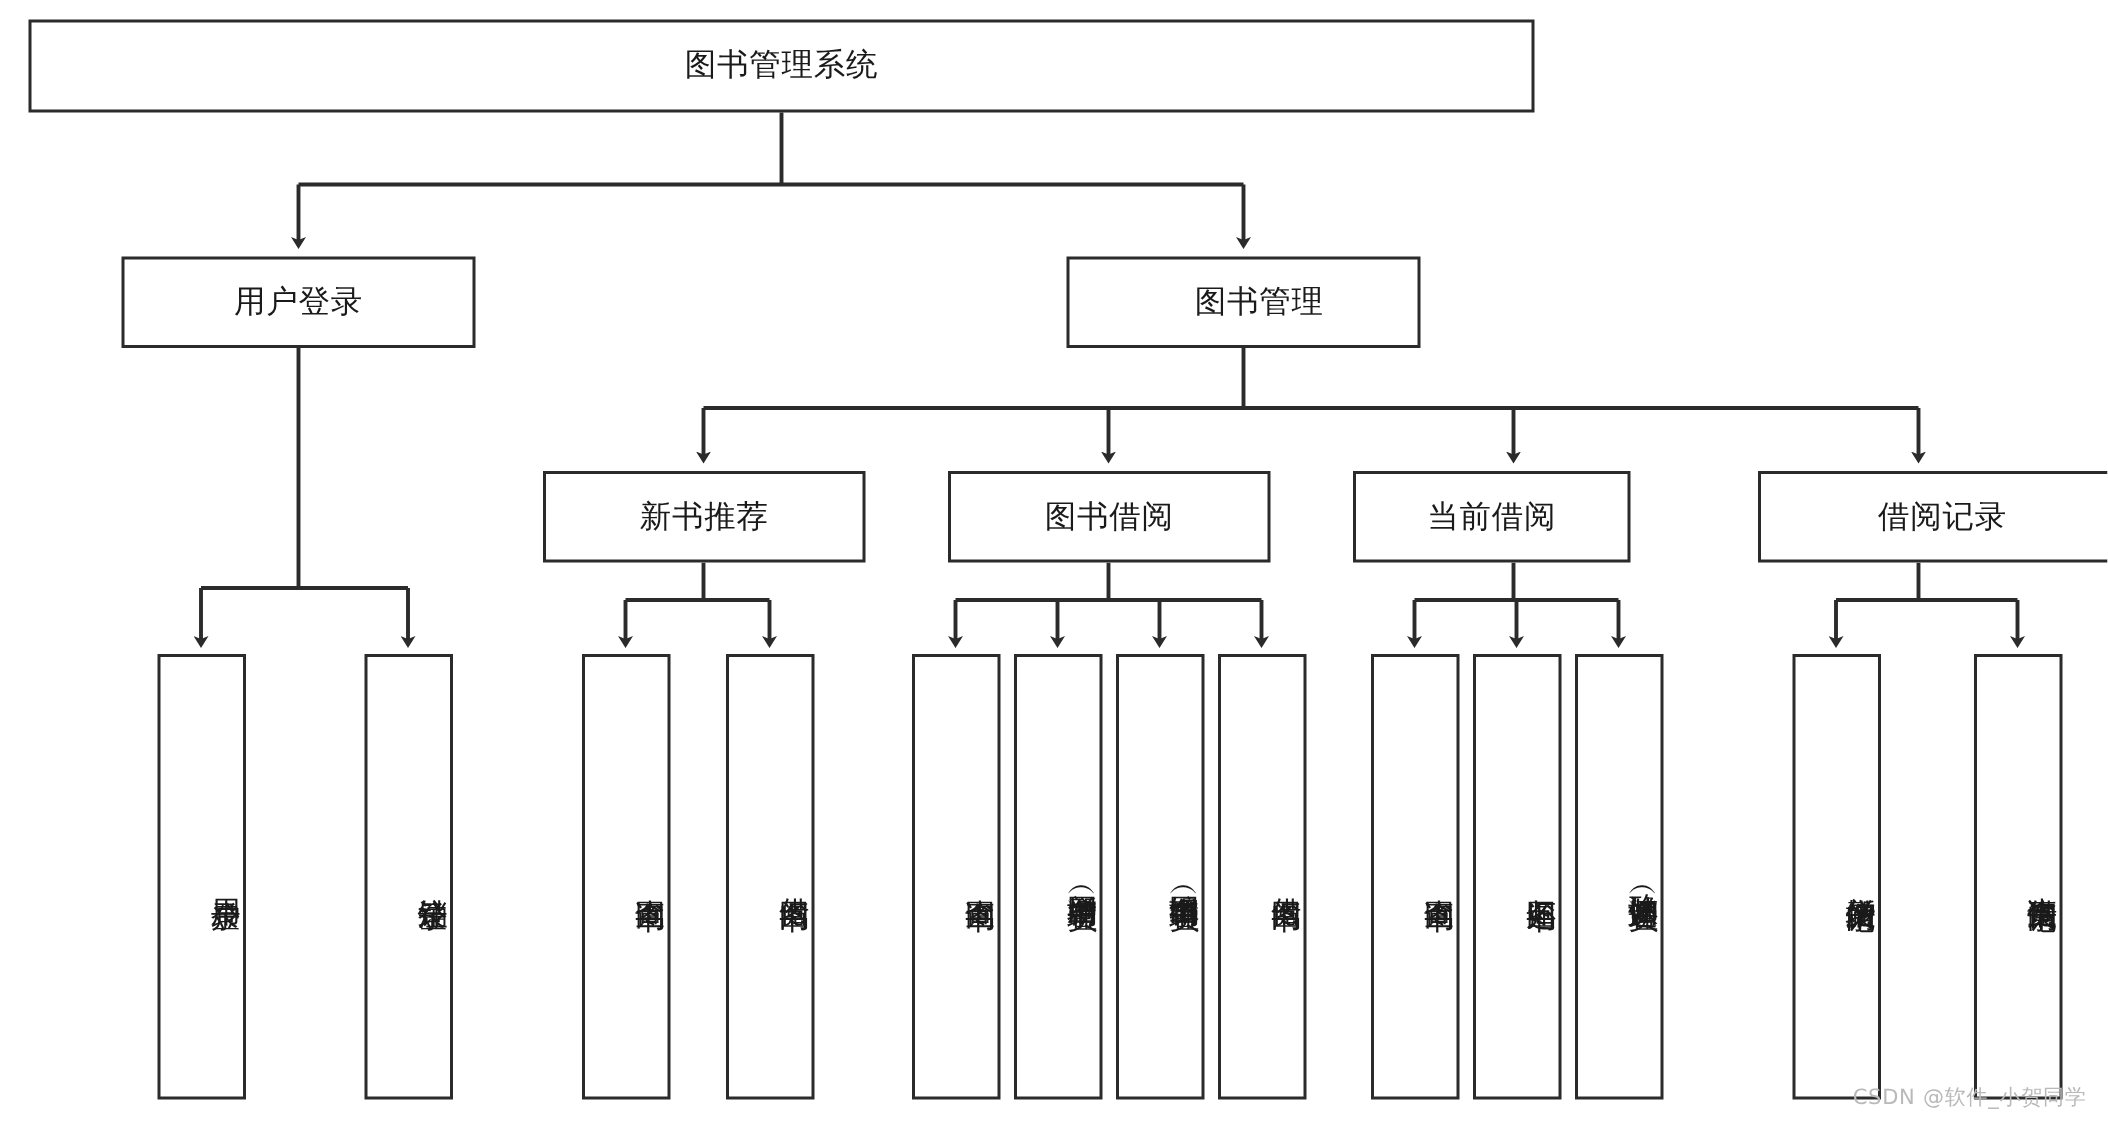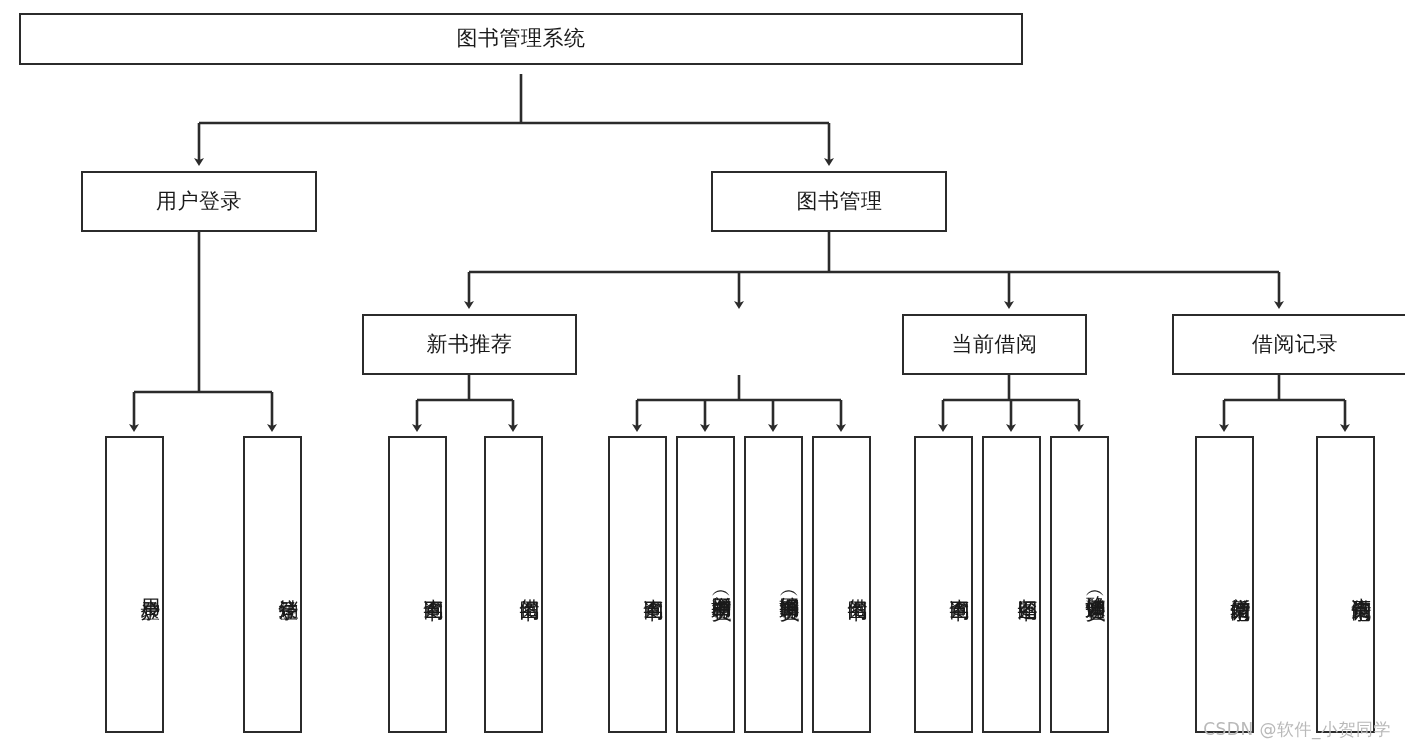--- a/index.html
+++ b/index.html
@@ -54,21 +54,21 @@
   .node.vert span {
     writing-mode: vertical-rl;
     text-orientation: upright;
     display: block;
     text-align: left;
   }
   #watermark {
     position: absolute;
     right: 14px;
     bottom: 6px;
-    font-size: 17px;
+    font-size: 14px;
     color: #b9b9b9;
     white-space: nowrap;
     letter-spacing: 0.5px;
   }
 </style>
 </head>
 <body>
 
 <div id="canvas">
 
@@ -115,33 +115,36 @@
       <path d="M1011,400 L1011,428" marker-end="url(#arrow)"></path>
       <path d="M1079,400 L1079,428" marker-end="url(#arrow)"></path>
 
       <path d="M1279,375 L1279,400"></path>
       <path d="M1224,400 L1345,400"></path>
       <path d="M1224,400 L1224,428" marker-end="url(#arrow)"></path>
       <path d="M1345,400 L1345,428" marker-end="url(#arrow)"></path>
     </g>
   </svg>
 
-  <div class="node horiz" style="left:19px; top:13px; width:1004px; height:52px;">
+  <div class="node horiz" style="left:19px; top:13px; width:1004px; height:62px;">
     <span>图书管理系统</span>
   </div>
 
   <div class="node horiz" style="left:81px; top:171px; width:236px; height:61px;">
     <span>用户登录</span>
   </div>
   <div class="node horiz" style="left:711px; top:171px; width:236px; height:61px;padding-left:21px;">
     <span>图书管理</span>
   </div>
 
   <div class="node horiz" style="left:362px; top:314px; width:215px; height:61px;">
     <span>新书推荐</span>
+  </div>
+  <div class="node horiz" style="left:632px; top:314px; width:215px; height:61px;">
+    <span>图书借阅</span>
   </div>
   <div class="node horiz" style="left:902px; top:314px; width:185px; height:61px;">
     <span>当前借阅</span>
   </div>
   <div class="node horiz" style="left:1172px; top:314px; width:246px; height:61px;">
     <span>借阅记录</span>
   </div>
 
   <div class="node vert" style="left:105px; top:436px; width:59px; height:297px;">
     <span>用户登录</span>

